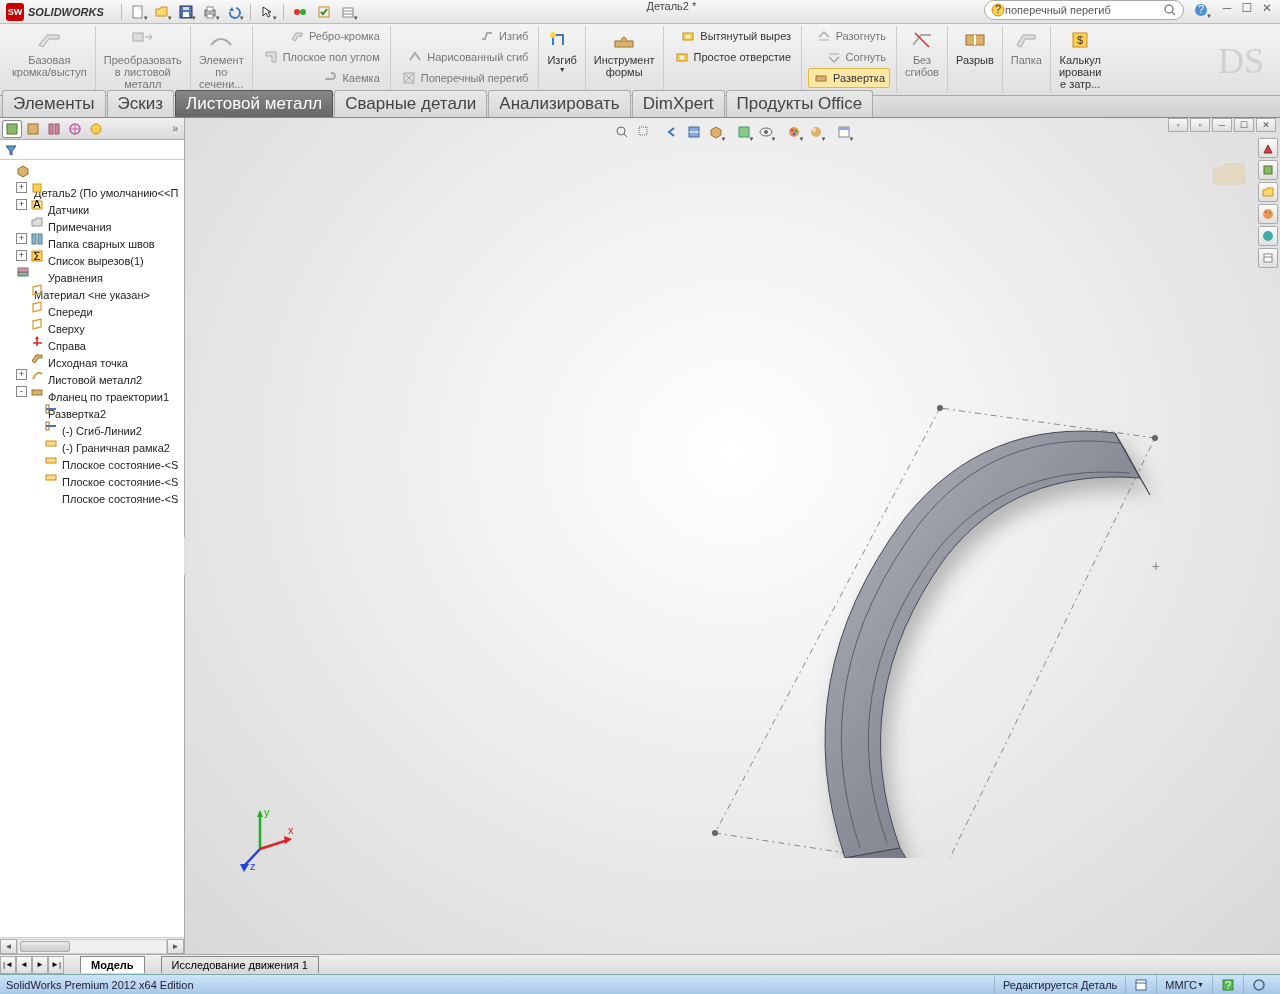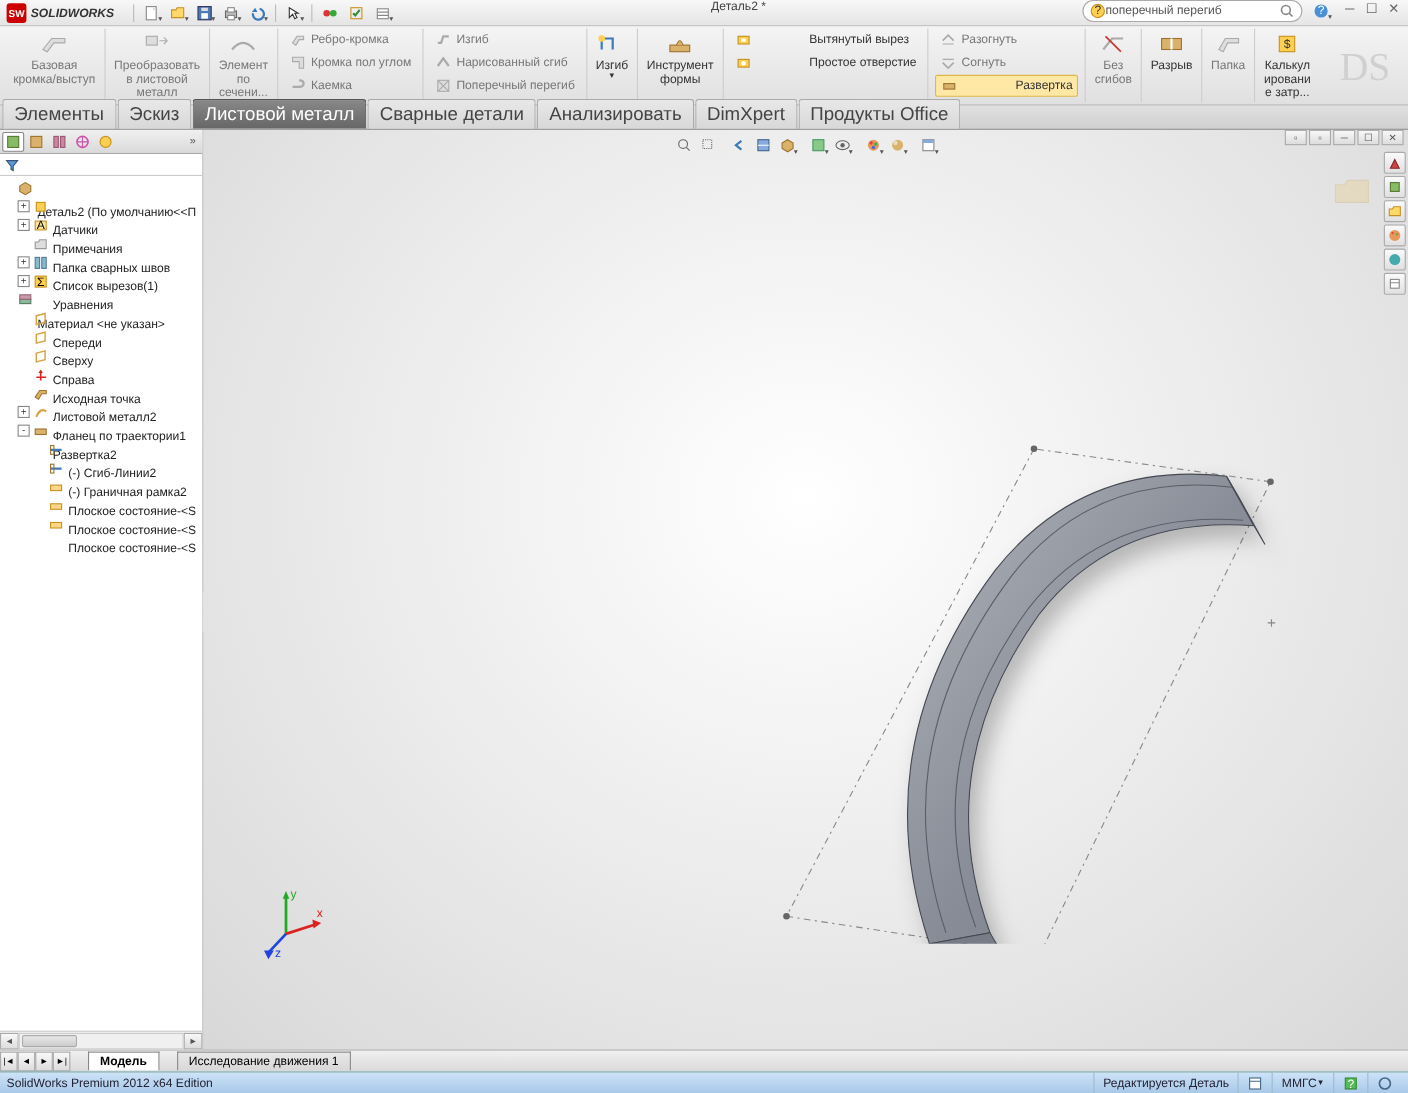--- a/index.html
+++ b/index.html
@@ -18,23 +18,23 @@
 .searchbox input { border:none; outline:none; flex:1; font-size:11px; color:#555;}
 .win-btns { display:flex; gap:2px; margin-right:4px; margin-left:6px;}
 .win-btn { width:18px; height:16px; display:flex; align-items:center; justify-content:center; color:#666; cursor:pointer; font-size:12px;}
 
 
 .ribbon { height: 72px; background: linear-gradient(#f4f4f4,#e0e0e0); display:flex; border-bottom:1px solid #aaa; padding:2px 4px; }
 .rgroup { display:flex; flex-direction:column; align-items:center; justify-content:flex-start; padding:0 4px; border-right:1px solid #ccc; }
 .rbig { display:flex; flex-direction:column; align-items:center; width:auto; padding:2px 4px; cursor:pointer; border-radius:3px; color:#777; text-align:center; line-height:1.1;}
 .rbig.enabled { color:#333; }
 .ricon { width:28px; height:24px; margin-bottom:2px; display:flex; align-items:center; justify-content:center; }
-.rsmallcol { display:flex; flex-direction:column; gap:1px; padding:0 2px;}
+.rsmallcol { display:flex; flex-direction:column; gap:1px; padding:0 2px;align-items:flex-end;}
 .rsmall { display:flex; align-items:center; padding:1px 4px; cursor:pointer; border-radius:2px; color:#777; white-space:nowrap; height:20px;}
-.rsmall.enabled { color:#333;gap:48px; }
+.rsmall.enabled { color:#333; }
 .rsmall.active { background:#ffe8a6; border:1px solid #e0b84a; }
 .ricon-sm { width:16px; height:16px; margin-right:4px; display:flex; align-items:center; justify-content:center;}
 .ds-logo { position:absolute; right:16px; top:40px; font-size:36px; color:#d0d0d0; font-family:Georgia,serif;}
 
 
 .tabs { height:22px; background:linear-gradient(#e0e0e0,#d0d0d0); display:flex; align-items:flex-end; border-bottom:1px solid #888; padding-left:2px;}
 .tab { padding:3px 10px; background:linear-gradient(#e8e8e8,#d8d8d8); border:1px solid #aaa; border-bottom:none; border-radius:3px 3px 0 0; margin-right:1px; cursor:pointer; color:#444; font-size:17px;}
 .tab.active { background:linear-gradient(#888,#666); color:#fff; border-color:#555;}
 
 
@@ -231,21 +231,21 @@
             </svg>
           </div>
           <span>Ребро-кромка</span>
         </div>
       <div class="rsmall">
           <div class="ricon-sm">
             <svg width="14" height="14">
               <path d="M2 2 L12 2 L12 12 L8 12 L8 6 L2 6 Z" fill="#ddd" stroke="#aaa"></path>
             </svg>
           </div>
-          <span>Кромка пол углом</span>
+          <span>Плоское пол углом</span>
         </div>
       <div class="rsmall">
           <div class="ricon-sm">
             <svg width="14" height="14">
               <path d="M2 8 L8 8 Q12 8 12 5 Q12 2 8 2" fill="none" stroke="#aaa" stroke-width="2"></path>
             </svg>
           </div>
           <span>Каемка</span>
         </div>
     </div>

